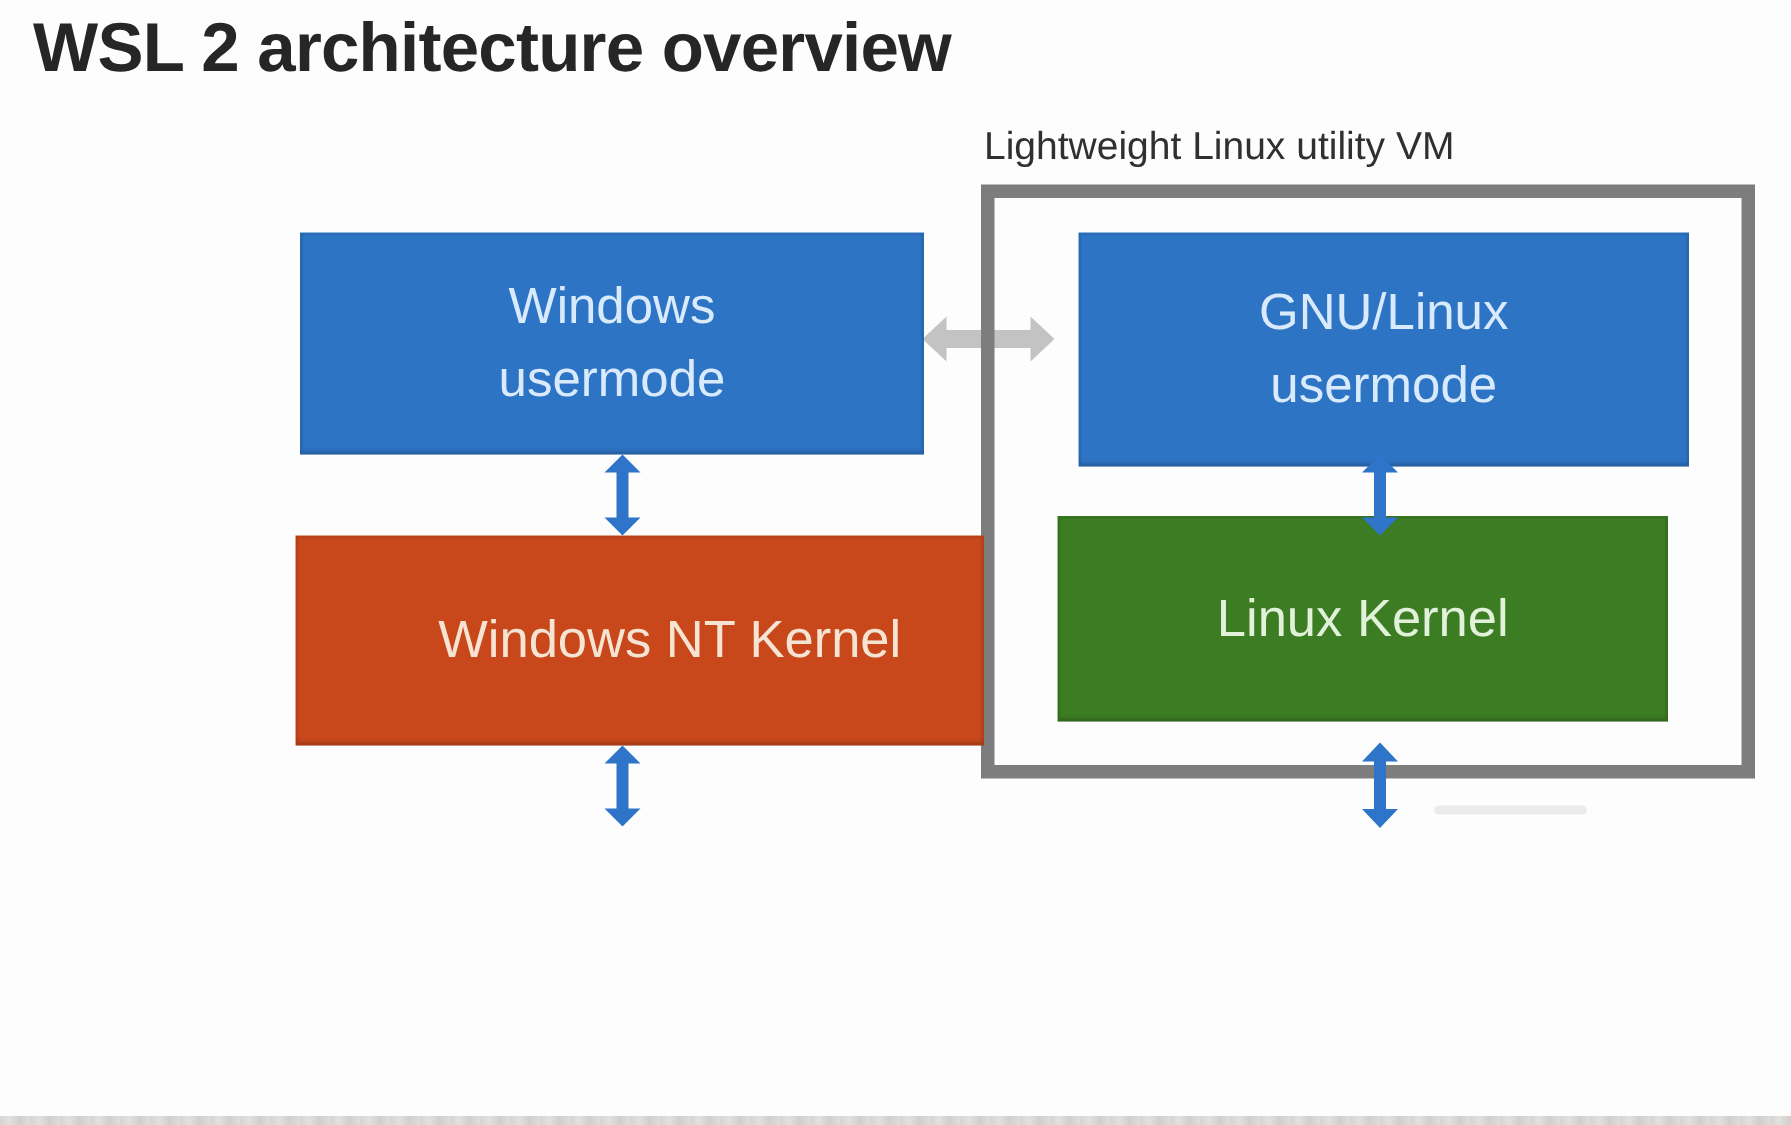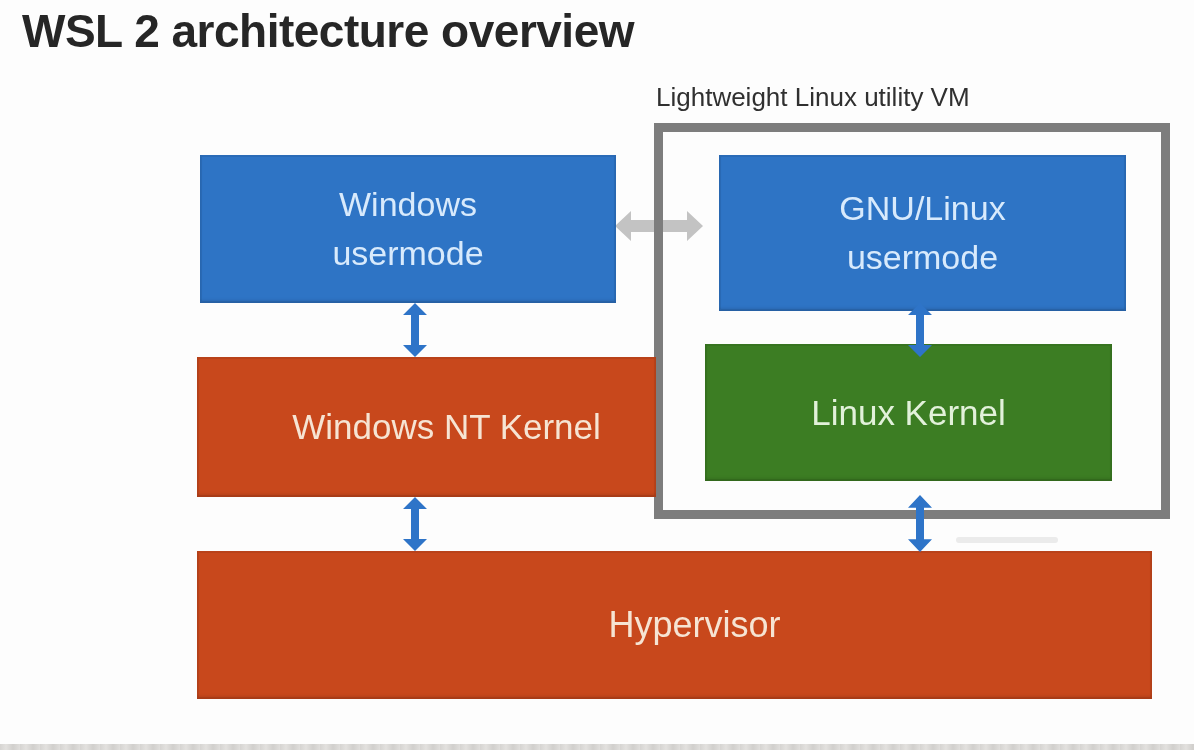--- a/index.html
+++ b/index.html
@@ -105,23 +105,20 @@
   </div>
 
   <div class="box box-orange" id="box-windows-nt-kernel">
     <span>Windows NT Kernel</span>
   </div>
 
   <div class="box box-green" id="box-linux-kernel">
     <span>Linux Kernel</span>
   </div>
 
-  <div class="box box-orange" id="box-hypervisor">
-    <span>Hypervisor</span>
-  </div>
 
   <div class="arrow-v" id="arrow-left-top">
     <svg viewBox="0 0 26 54" preserveAspectRatio="none" xmlns="http://www.w3.org/2000/svg" aria-hidden="true">
       <path fill="currentColor" d="M13 0 L25 12 L17 12 L17 42 L25 42 L13 54 L1 42 L9 42 L9 12 L1 12 Z"></path>
     </svg>
   </div>
   <div class="arrow-v" id="arrow-left-bottom">
     <svg viewBox="0 0 26 54" preserveAspectRatio="none" xmlns="http://www.w3.org/2000/svg" aria-hidden="true">
       <path fill="currentColor" d="M13 0 L25 12 L17 12 L17 42 L25 42 L13 54 L1 42 L9 42 L9 12 L1 12 Z"></path>
     </svg>

